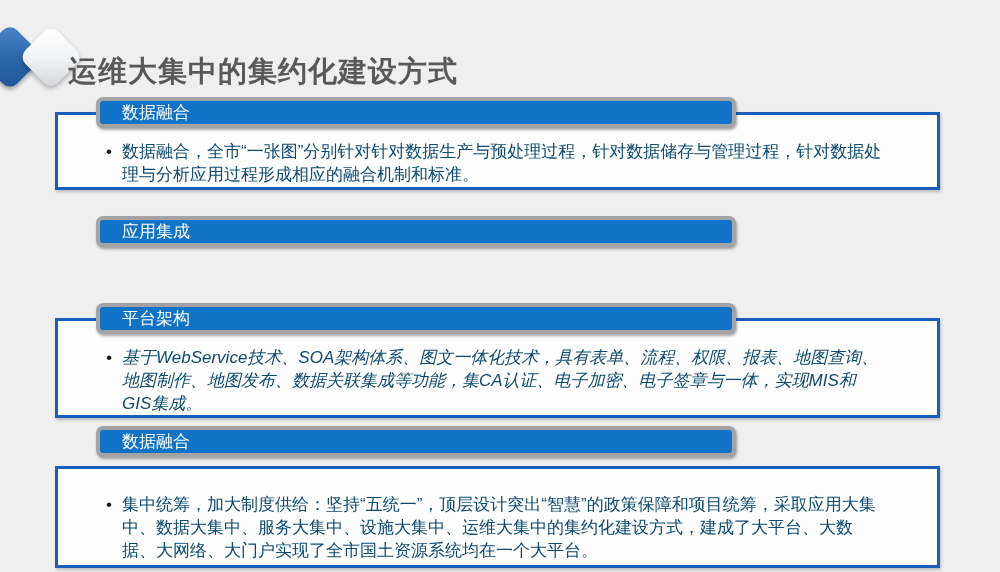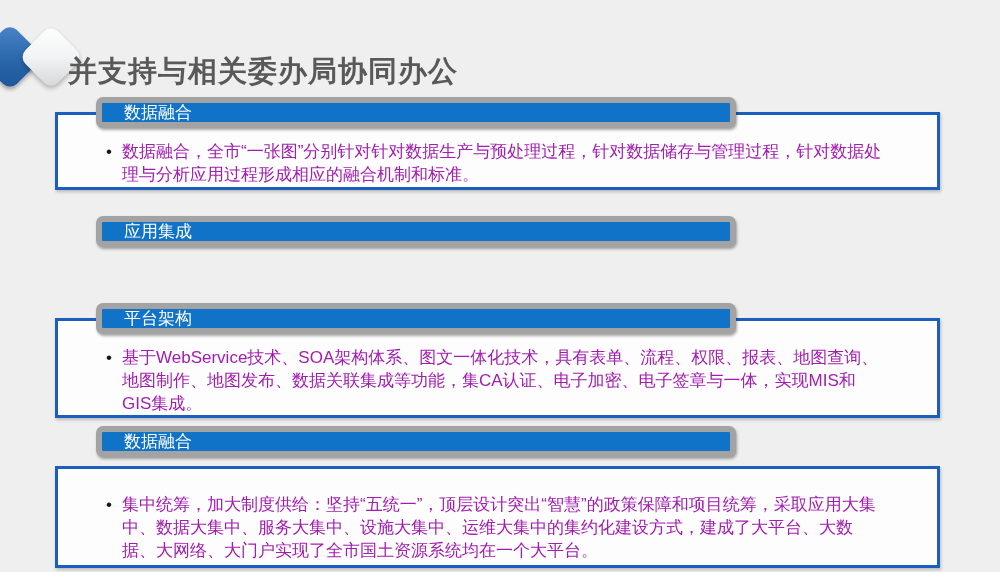--- a/index.html
+++ b/index.html
@@ -11,47 +11,47 @@
   .diamond-blue{left:-14px;top:33px;width:48px;height:48px;
       background:linear-gradient(135deg,#4a86c8 0%,#2a66aa 55%,#1d5496 100%);
       box-shadow:2px 2px 4px rgba(0,0,0,.3);}
   .diamond-white{left:28px;top:34px;width:46px;height:46px;
       background:linear-gradient(135deg,#ffffff 0%,#f2f3f4 50%,#d2d5d8 100%);
       box-shadow:2px 2px 5px rgba(0,0,0,.28);}
   .slide-title{position:absolute;left:68px;top:36px;font-size:29px;line-height:32px;
       color:#595959;letter-spacing:1px;white-space:nowrap;}
   
   .panel-tab{position:absolute;left:96px;width:640px;height:31px;box-sizing:border-box;
-      background:#1173c8;border:6px solid #a3a3a3;border-radius:7px;
+      background:#1173c8;border:4px solid #a3a3a3;border-radius:7px;
       box-shadow:1px 2px 3px rgba(0,0,0,.35);
       display:flex;align-items:center;padding-left:22px;
       color:#ffffff;font-size:17px;z-index:2;}
   .panel-box{position:absolute;left:55px;width:885px;box-sizing:border-box;
       background:#fdfdfd;border:3px solid #1a5fbe;
       box-shadow:1px 2px 3px rgba(0,0,0,.22);z-index:1;}
   .panel-body{position:relative;margin:0;padding:25px 52px 0 64px;
-      font-size:17px;line-height:23px;color:#a21caf;}
+      font-size:17px;line-height:23px;color:#0c4a6e;}
   .panel-body::before{content:"\2022";position:absolute;left:48px;top:25px;
       font-size:17px;color:#151515;}
   
   .tab-1{top:97px;}  .box-1{top:112px;height:78px;}
   .tab-2{top:216px;} .box-2{top:215px;height:78px;}
-  .tab-3{top:303px;} .box-3{top:318px;height:100px;}
+  .tab-3{top:303px;} .box-3{top:318px;height:100px;font-style:italic;}
   .tab-4{top:426px;} .box-4{top:466px;height:102px;}
   .box-4 .panel-body{padding-top:24px;}
   .box-4 .panel-body::before{top:24px;}
 </style>
 </head>
 <body>
 
 <div class="slide">
 
   <span class="diamond diamond-blue"></span>
   <span class="diamond diamond-white"></span>
-  <h1 class="slide-title">并支持与相关委办局协同办公</h1>
+  <h1 class="slide-title">运维大集中的集约化建设方式</h1>
 
   <div class="panel-tab tab-1">
     <span>数据融合</span>
   </div>
   <div class="panel-box box-1">
     <p class="panel-body">数据融合，全市“一张图”分别针对针对数据生产与预处理过程，针对数据储存与管理过程，针对数据处理与分析应用过程形成相应的融合机制和标准。</p>
   </div>
 
   <div class="panel-tab tab-2">
     <span>应用集成</span>

